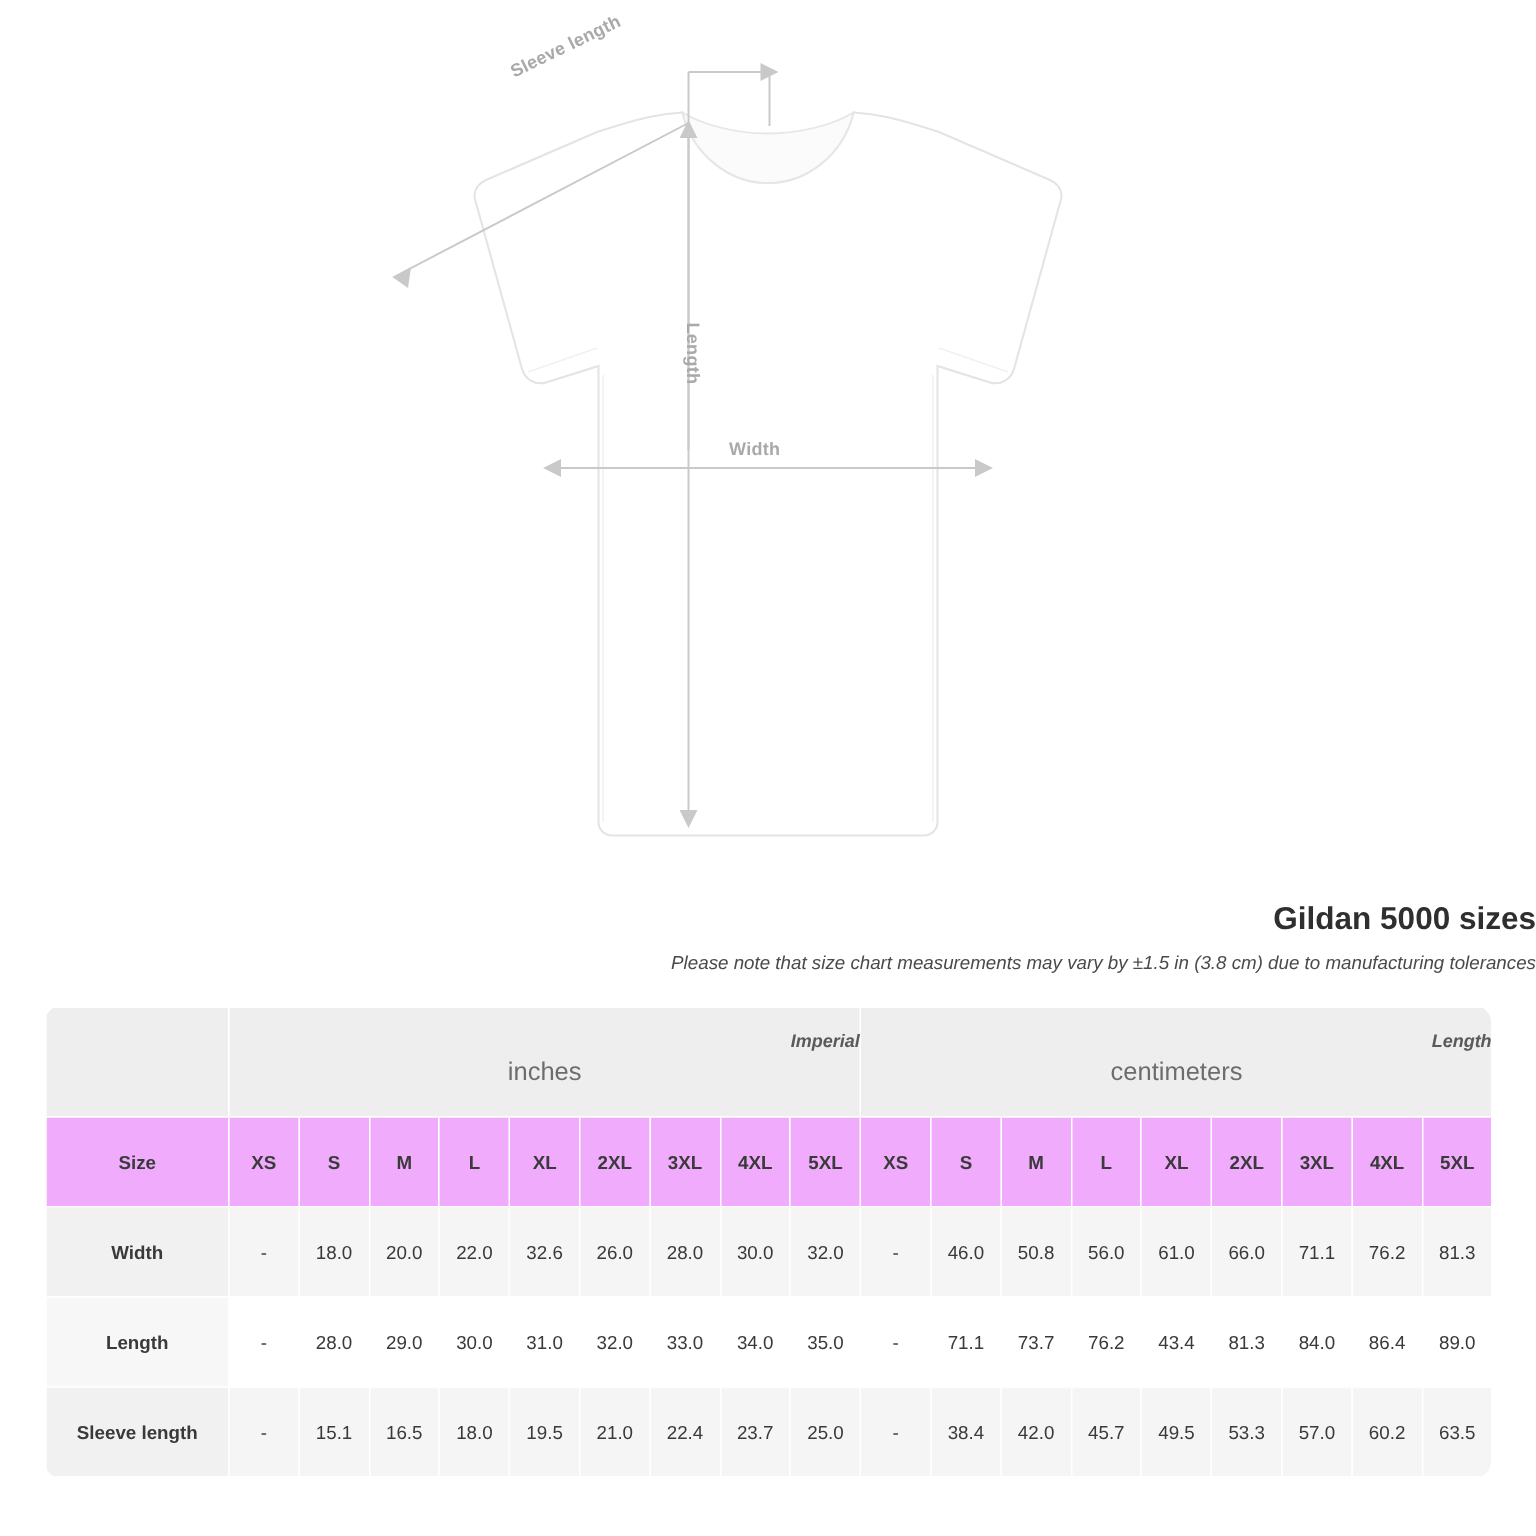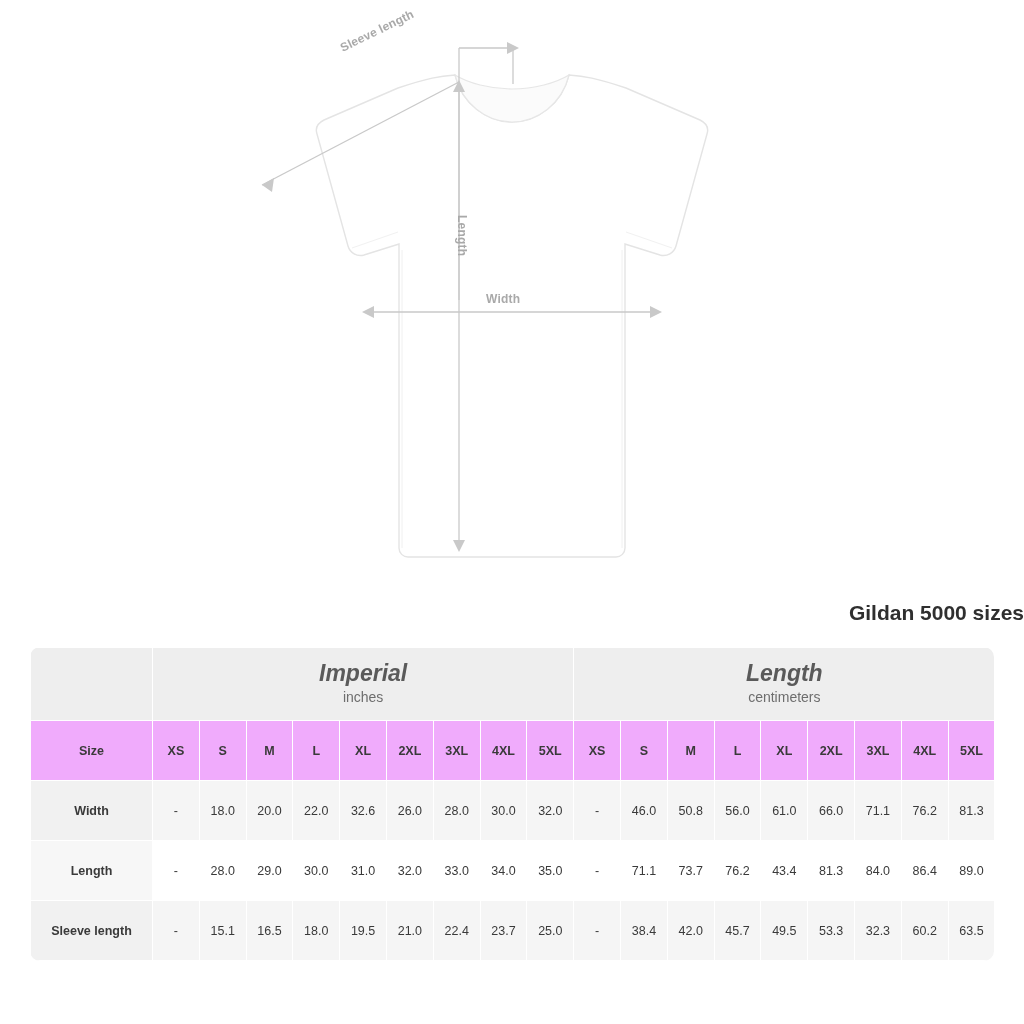--- a/index.html
+++ b/index.html
@@ -95,29 +95,30 @@
     color: #3a3a3a;
     padding: 0;
     height: 59px;
     vertical-align: middle;
   }
   .sys-head {
     background: #eeeeee;
     height: 72px !important;
   }
   .sys-name {
-    font-size: 23px;
+    font-size: 12px;
     font-weight: bold;
     font-style: italic;
     color: #5a5a5a;
     display: block;
     line-height: 1.15;
+    text-align: right;
   }
   .sys-unit {
-    font-size: 14px;
+    font-size: 17px;
     color: #6d6d6d;
     display: block;
     line-height: 1.5;
   }
   .corner-cell {
     background: #eeeeee;
   }
   .hdr-row td {
     background: #f0abfc;
     font-weight: bold;
@@ -188,20 +189,21 @@
       <polygon points="662,312 650,306 650,318" fill="#c9c9c9"></polygon>
     </svg>
 
     <div class="dim-label sleeve">Sleeve length</div>
     <div class="dim-label length">Length</div>
     <div class="dim-label width">Width</div>
   </div>
 
   <div class="title-block">
     <h1 class="chart-title">Gildan 5000 sizes</h1>
+    <p class="chart-note">Please note that size chart measurements may vary by ±1.5 in (3.8 cm) due to manufacturing tolerances</p>
   </div>
 
   <div class="table-wrap">
     <table class="size-table">
       <colgroup>
         <col class="col-label">
         <col class="col-val">
           <col class="col-val">
           <col class="col-val">
           <col class="col-val">
@@ -310,21 +312,21 @@
           <td class="val">21.0</td>
           <td class="val">22.4</td>
           <td class="val">23.7</td>
           <td class="val">25.0</td>
           <td class="val">-</td>
           <td class="val">38.4</td>
           <td class="val">42.0</td>
           <td class="val">45.7</td>
           <td class="val">49.5</td>
           <td class="val">53.3</td>
-          <td class="val">32.3</td>
+          <td class="val">57.0</td>
           <td class="val">60.2</td>
           <td class="val">63.5</td>
         </tr>
       </tbody>
     </table>
   </div>
 
 </div>
 
 </body></html>

